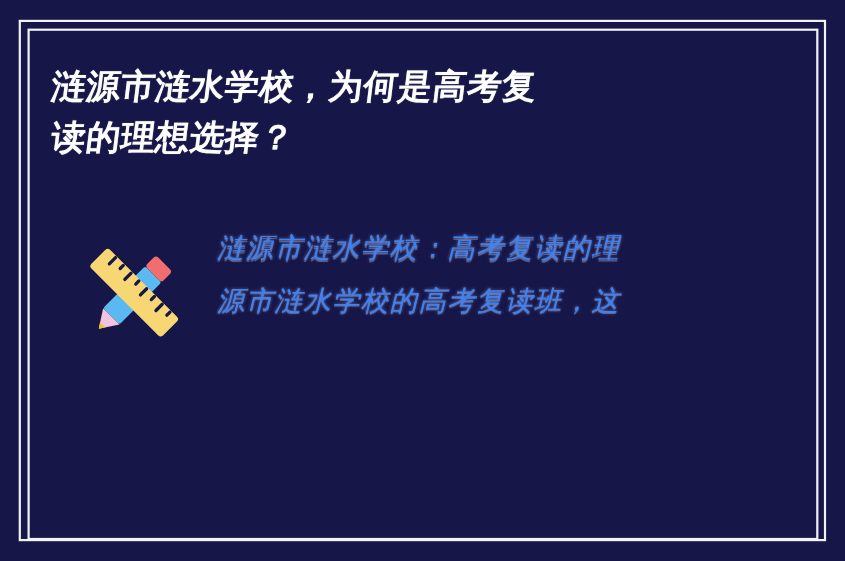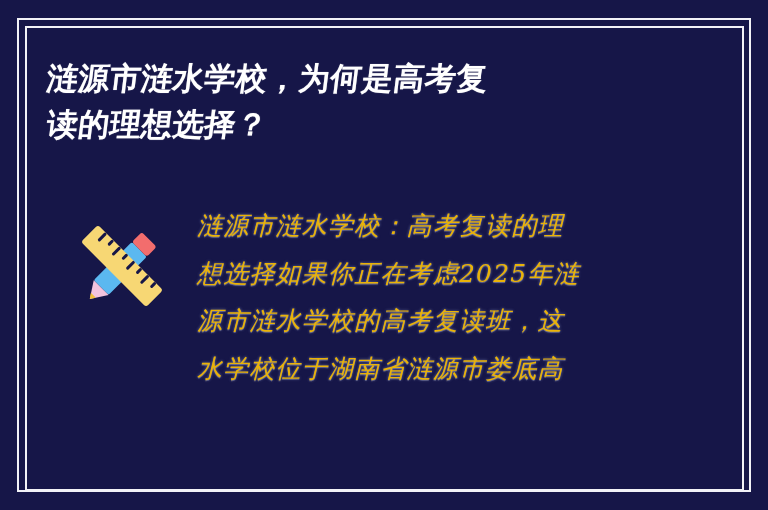--- a/index.html
+++ b/index.html
@@ -88,21 +88,21 @@
     display: block;
     width: 104px;
     height: 104px;
   }
 
   .body-text {
     flex: 1 1 auto;
     padding-top: 2px;
   }
   .body-line {
-    color: #eab308;
+    color: #3b82f6;
     font-family: "DejaVu Serif", "Liberation Serif", serif;
     font-size: 25px;
     line-height: 47.5px;
     letter-spacing: 1.2px;
     white-space: nowrap;
     font-style: italic;
     font-weight: 500;
     text-shadow: 0 0 3px rgba(190,205,255,0.55), 0 1px 0 rgba(255,255,255,0.25);
   }
 </style>
@@ -144,19 +144,17 @@
               <rect x="76" y="40" width="3" height="11" rx="1.5"></rect>
               <rect x="86" y="40" width="3" height="7" rx="1.5"></rect>
             </g>
           </g>
         </svg>
       </div>
     </div>
 
     <div class="body-text">
       <div class="body-line">涟源市涟水学校：高考复读的理</div>
-      <div class="body-line">想选择如果你正在考虑2025年涟</div>
       <div class="body-line">源市涟水学校的高考复读班，这</div>
-      <div class="body-line">水学校位于湖南省涟源市娄底高</div>
     </div>
 
   </div>
 </div>
 
 </body></html>

